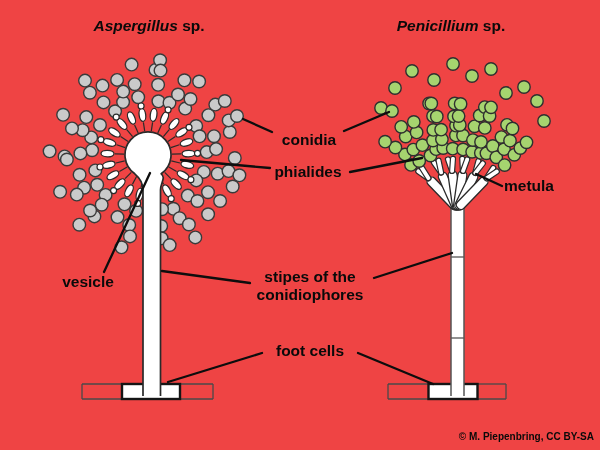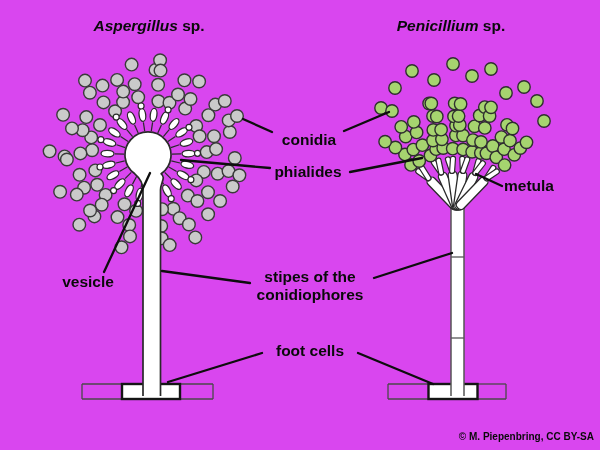--- a/index.html
+++ b/index.html
@@ -1,16 +1,16 @@
 <!DOCTYPE html>
 <html><head>
 <meta charset="utf-8">
 <style>
   html,body{margin:0;padding:0;background:#fff;}
-  .stage{position:relative;width:600px;height:450px;background:#d946ef;overflow:hidden;}
+  .stage{position:relative;width:600px;height:450px;background:#ef4444;overflow:hidden;}
   svg{display:block;}
   text{font-family:"Liberation Sans",sans-serif;font-weight:bold;fill:#0a0a0a;}
   .lbl{font-size:15.5px;}
   .title{font-size:15.5px;}
   .it{font-style:italic;}
   .credit{font-size:10px;}
   .leader{stroke:#0d0d0d;stroke-width:2.3;stroke-linecap:round;}
 </style>
 </head>
 <body>

